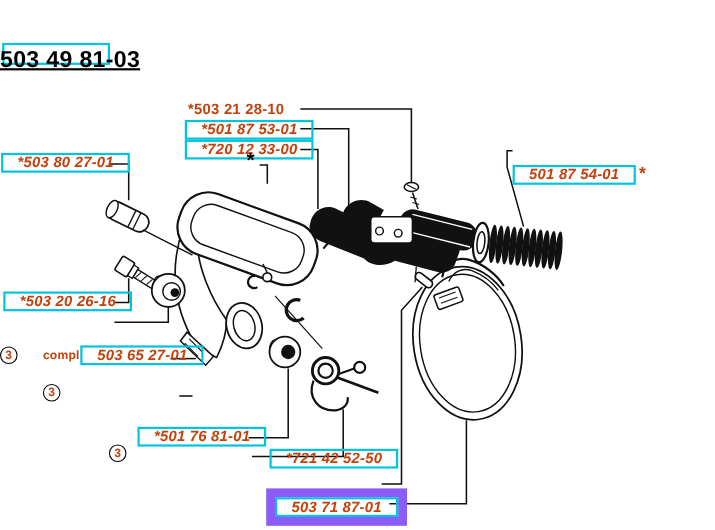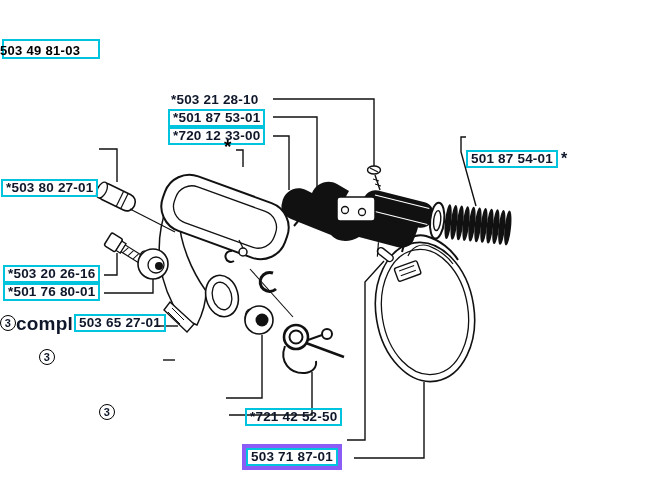--- a/index.html
+++ b/index.html
@@ -4,39 +4,39 @@
 <style>
   html,body{margin:0;padding:0;background:#fff;}
   .stage{
     position:relative;width:650px;height:482px;background:#ffffff;overflow:hidden;
     font-family:"Liberation Sans",sans-serif;
   }
   .stage svg{position:absolute;left:0;top:0;}
   .lbl{
     position:absolute;display:flex;align-items:center;gap:3px;
     font-family:"Liberation Sans",sans-serif;font-weight:bold;font-size:13.5px;
-    color:#0f172a;letter-spacing:.2px;white-space:nowrap;line-height:15px;
+    color:#c2410c;letter-spacing:.2px;white-space:nowrap;line-height:15px;
   }
   .pnbox{
-    display:inline-block;border:2px solid #00c3dd;padding:0 3px;line-height:14px;
+    display:inline-block;border:2px solid #00c3dd;padding:0 13px;line-height:14px;font-style:italic;
   }
   .plain{padding:0;}
   .circ{
     box-sizing:border-box;width:16px;height:16px;border:1.7px solid #000;border-radius:50%;
     display:inline-flex;align-items:center;justify-content:center;
     font-size:11px;font-weight:bold;flex:0 0 auto;
   }
-  .compl{font-size:19px;font-weight:bold;margin-left:-1px;}
+  .compl{font-size:11px;font-weight:bold;margin-left:-1px;padding-left:23px;}
   .star{font-size:16px;line-height:10px;}
-  .redwrap{display:inline-block;border:4px solid #8b5cf6;padding:0;}
+  .redwrap{display:inline-block;border:8px solid #8b5cf6;padding:0;}
   
   .asm-box{position:absolute;left:2px;top:39px;width:94px;height:16px;border:2px solid #00c3dd;}
   .asm-text{
-    position:absolute;left:0px;top:43px;font-size:13px;font-weight:bold;letter-spacing:.3px;
-    text-decoration-thickness:1.5px;color:#000;
+    position:absolute;left:0px;top:43px;font-size:21px;font-weight:bold;letter-spacing:.3px;
+    text-decoration:underline;text-decoration-thickness:1.5px;color:#000;
   }
   .bigstar{position:absolute;font-size:19px;font-weight:bold;color:#000;}
 </style>
 </head>
 <body>
 
 <div class="stage">
 
   <svg width="650" height="482" viewBox="0 0 650 482">
     <g stroke="#111" fill="none" stroke-width="1.4">
@@ -195,42 +195,42 @@
     <span class="pnbox">*720 12 33-00</span>
   </div>
 
   <div class="bigstar" style="left:224px;top:136px;">*</div>
 
   <div class="lbl" style="left:466px;top:124px;margin-top:26px;">
     <span class="pnbox">501 87 54-01</span>
     <span class="star">*</span>
   </div>
 
-  <div class="lbl" style="left:1px;top:139px;margin-top:40px;">
+  <div class="lbl" style="left:1px;top:139px;">
     <span class="pnbox">*503 80 27-01</span>
   </div>
 
   <div class="lbl" style="left:3px;top:265px;justify-content:flex-end;">
     <span class="pnbox">*503 20 26-16</span>
   </div>
 
-  <div class="lbl" style="left:3px;top:283px;">
-    <span class="pnbox">*501 76 80-01</span>
-  </div>
 
   <div class="lbl" style="left:0px;top:314px;gap:1px;">
     <span class="circ">3</span>
     <span class="compl">compl</span>
     <span class="pnbox">503 65 27-01</span>
   </div>
 
   <div class="lbl" style="left:39px;top:349px;gap:5px;">
     <span class="circ">3</span>
   </div>
 
+  <div class="lbl" style="left:125px;top:388px;">
+    <span class="pnbox">*501 76 81-01</span>
+  </div>
 
   <div class="lbl" style="left:99px;top:404px;gap:3px;">
     <span class="circ">3</span>
   </div>
 
   <div class="lbl" style="left:245px;top:408px;text-align:right;">
     <span class="pnbox">*721 42 52-50</span>
   </div>
 
   <div class="lbl" style="left:242px;top:444px;">

